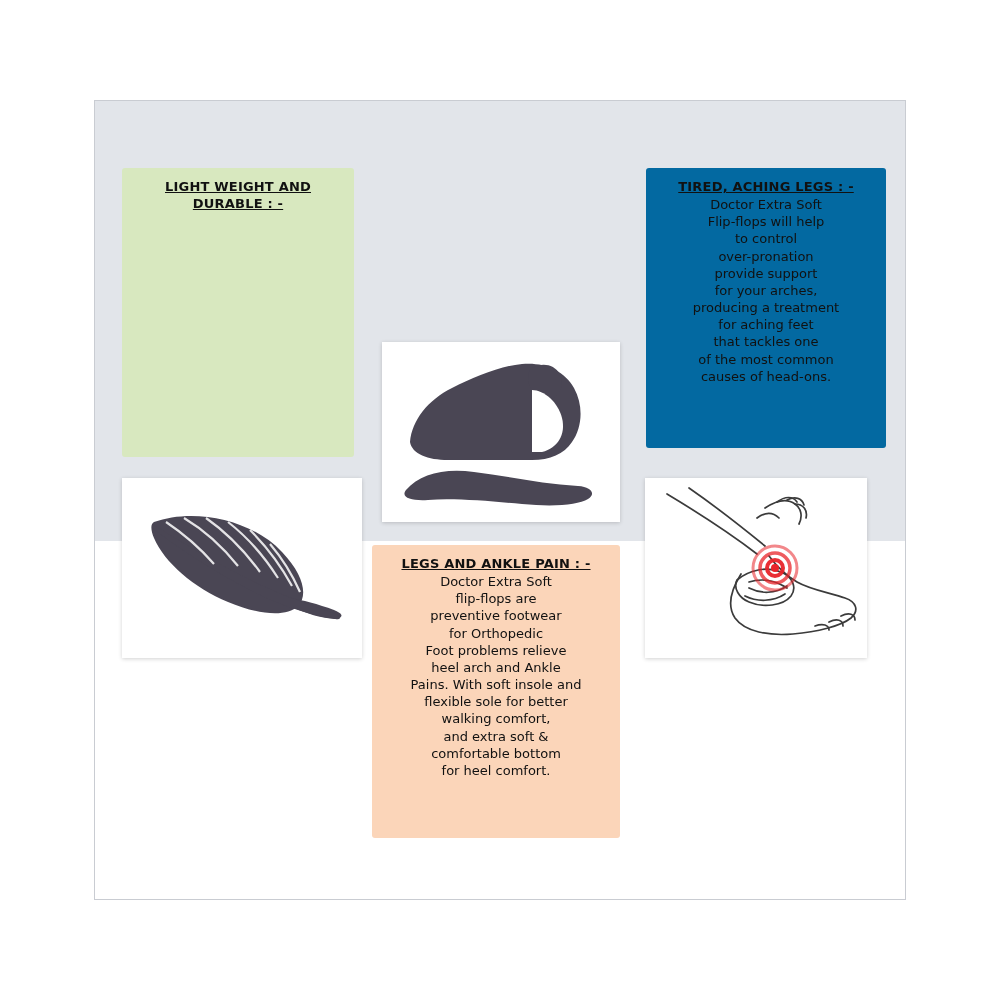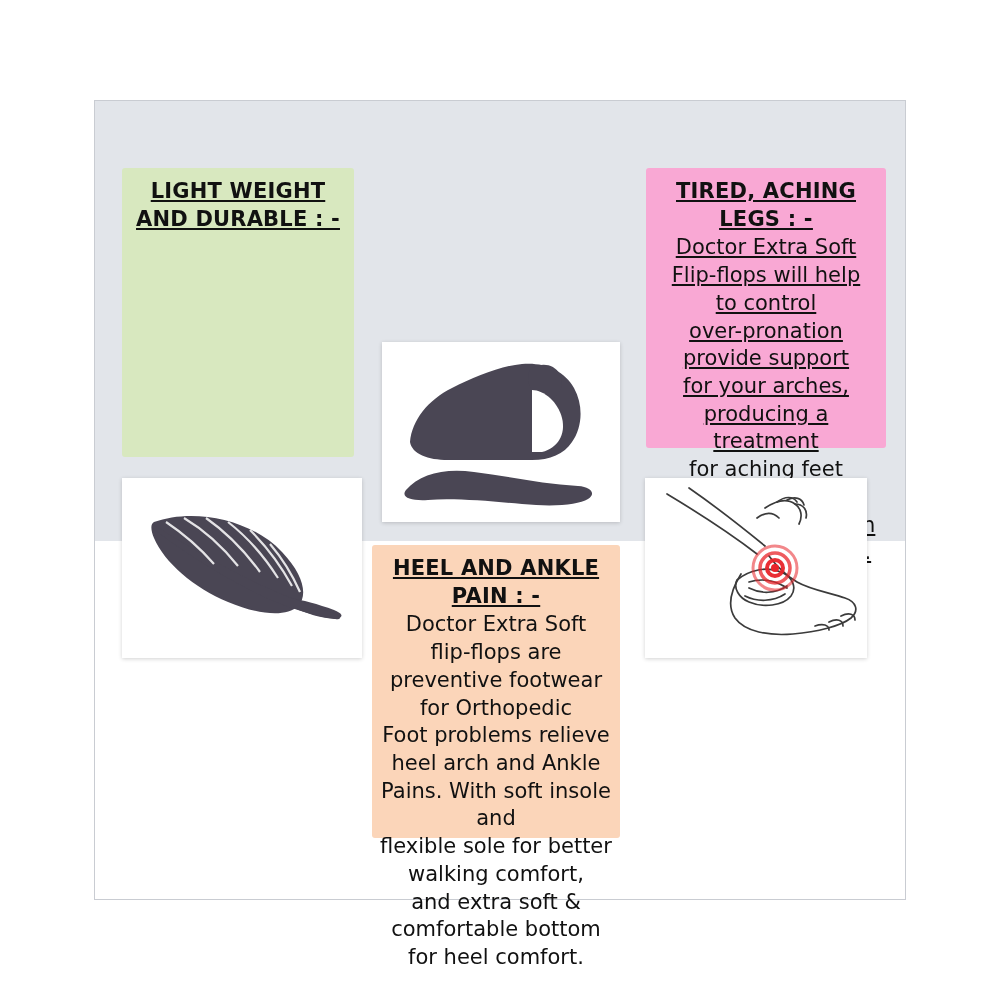--- a/index.html
+++ b/index.html
@@ -40,21 +40,21 @@
     background: #e2e5ea;
   }
 
   .card {
     position: absolute;
     box-sizing: border-box;
     border-radius: 3px;
     padding: 10px 8px 12px 8px;
     text-align: center;
     color: #111111;
-    font-size: 21px;
+    font-size: 13px;
     line-height: 1.32;
     font-family: "DejaVu Sans", sans-serif;
   }
   .card .title {
     display: block;
     font-weight: bold;
     text-decoration: underline;
     margin-bottom: 1px;
     letter-spacing: .2px;
   }
@@ -105,37 +105,37 @@
 <div id="stage">
 
   <div class="panel">
     <div class="grey-band"></div>
   </div>
 
   <div class="card" id="card-light" style="background: rgb(216, 232, 191);">
     <span class="title">LIGHT WEIGHT AND DURABLE : -</span>
   </div>
 
-  <div class="card" id="card-tired" style="background: #f9a8d4; text-decoration: underline;">
+  <div class="card" id="card-tired" style="background: #0369a1;">
     <span class="title">TIRED, ACHING LEGS : -</span>
     <span class="body">Doctor Extra Soft
 Flip-flops will help
 to control
 over-pronation
 provide support
 for your arches,
 producing a treatment
 for aching feet
 that tackles one
 of the most common
 causes of head-ons.</span>
   </div>
 
   <div class="card" id="card-heel" style="background: rgb(251, 213, 185);">
-    <span class="title">HEEL AND ANKLE PAIN : -</span>
+    <span class="title">LEGS AND ANKLE PAIN : -</span>
     <span class="body">Doctor Extra Soft
 flip-flops are
 preventive  footwear
 for Orthopedic
 Foot problems relieve
 heel arch and Ankle
 Pains.  With soft insole and
 flexible sole for better
 walking comfort,
 and extra soft &amp;

